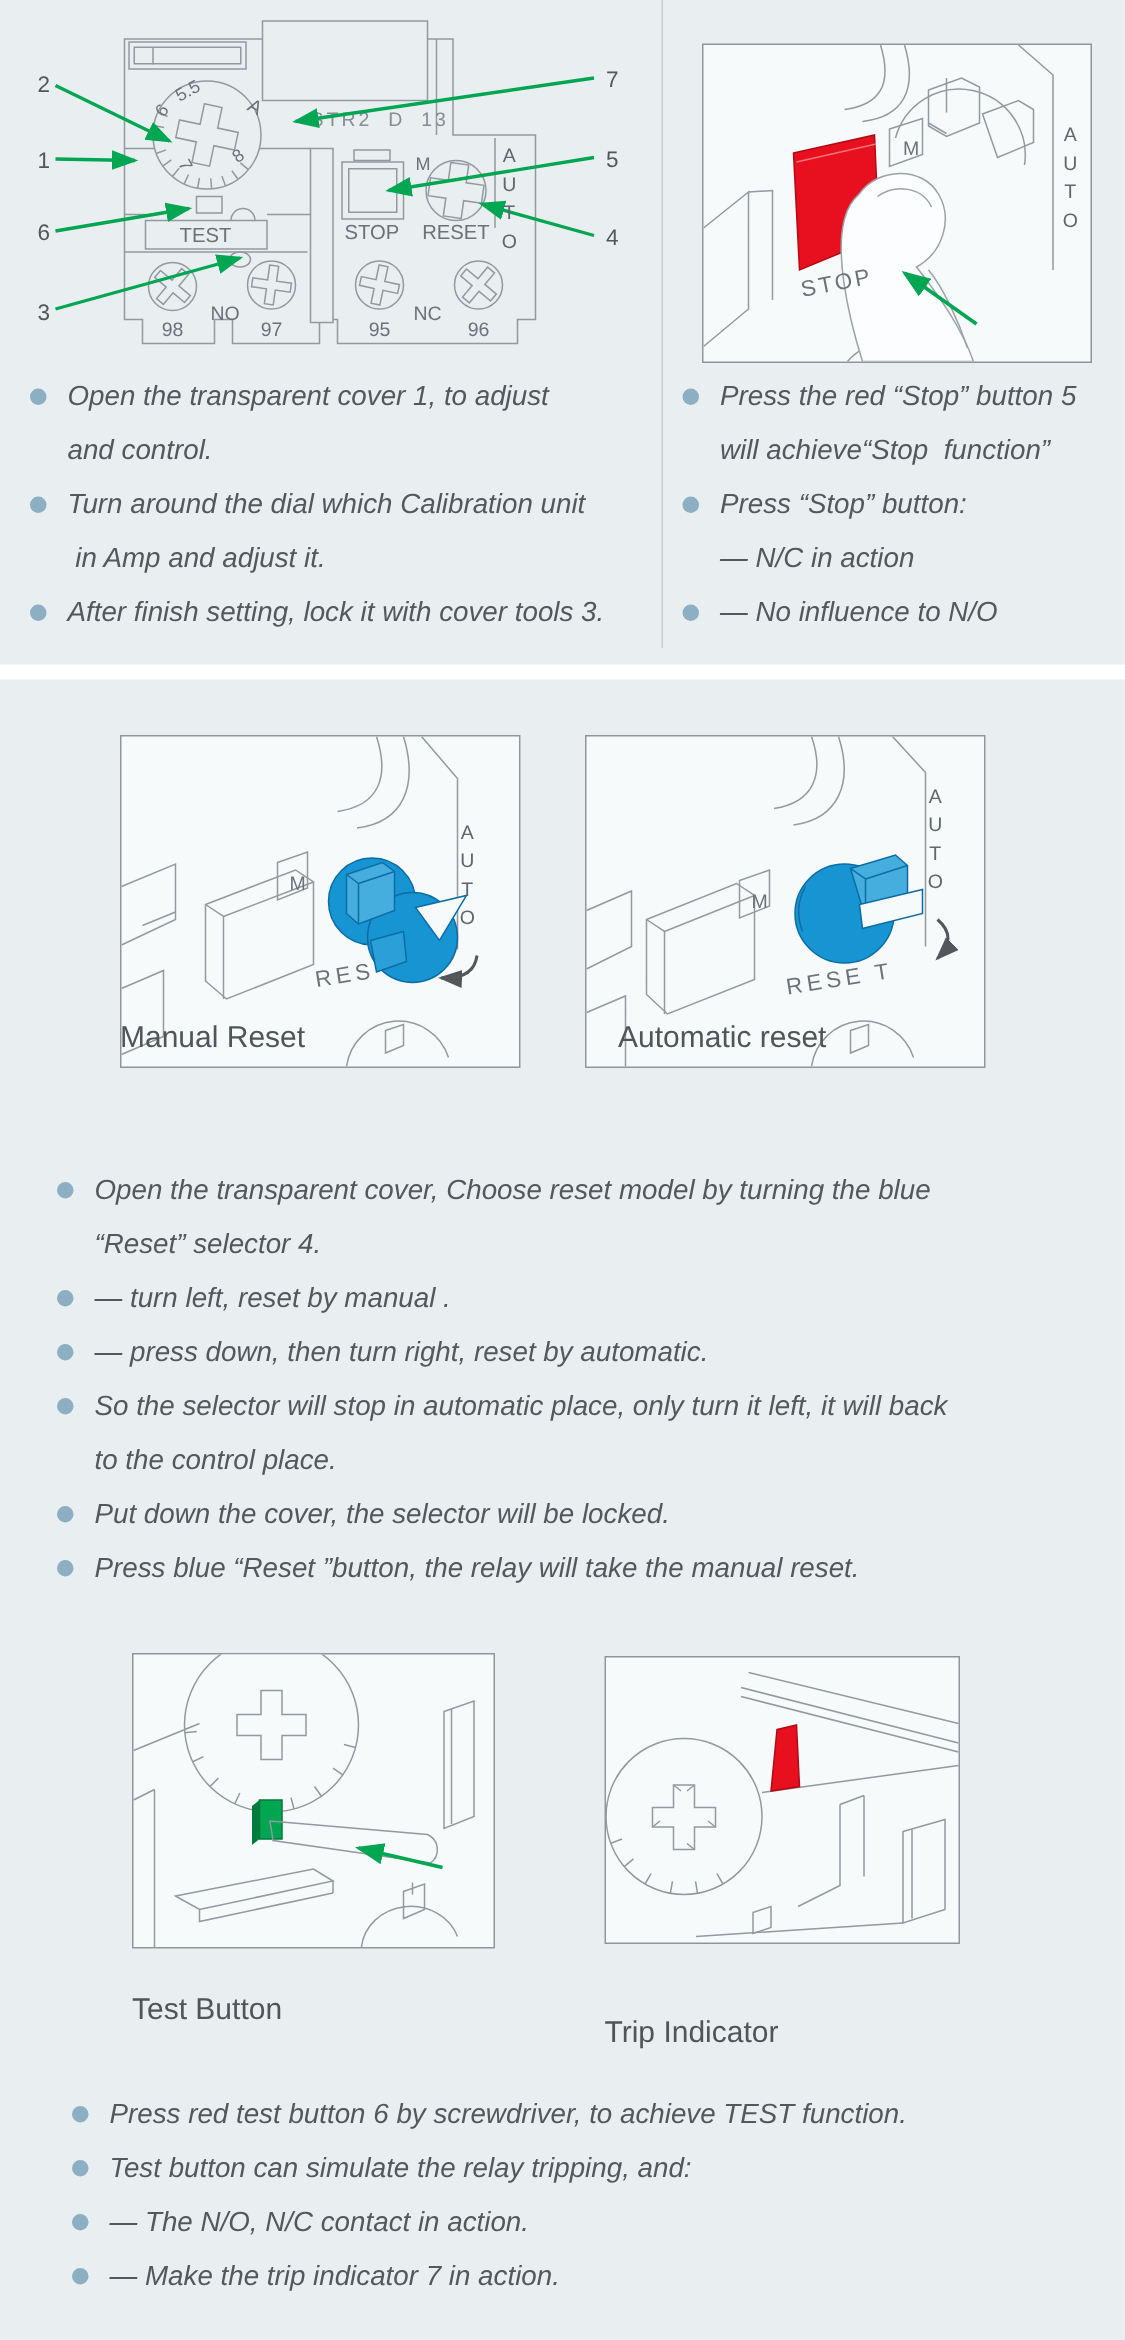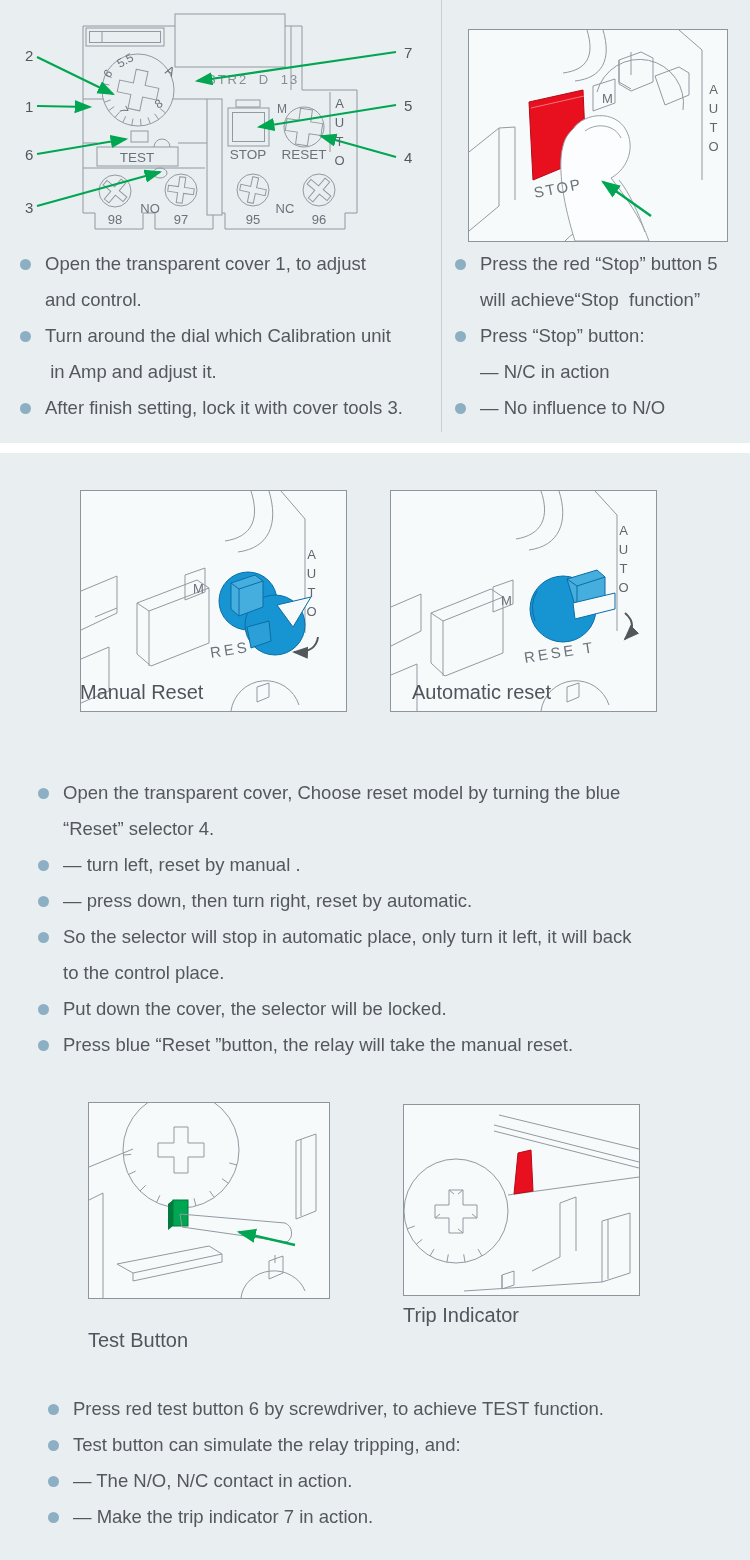--- a/index.html
+++ b/index.html
@@ -7,21 +7,21 @@
   .section{position:relative;background:#e9eef1;}
   #section1{height:443px;}
   #gap{height:10px;background:#ffffff;}
   #section2{height:1107px;}
   .abs{position:absolute;}
   .divider{position:absolute;left:441px;top:0;width:1px;height:432px;background:#c9ced4;}
   .figure{position:absolute;border:1px solid #8f959c;background:#f7fafb;}
   .vtext{position:absolute;writing-mode:vertical-rl;text-orientation:upright;font-size:13px;letter-spacing:4px;color:#5f666d;line-height:13px;}
   .caption{position:absolute;font-size:20px;color:#4f555b;}
   .blist{position:absolute;}
-  .brow{display:flex;align-items:center;height:36px;}
+  .brow{display:flex;align-items:center;height:36px;font-style:italic;}
   .brow .dot{flex:none;width:11px;height:11px;border-radius:50%;background:#8cafc3;margin-right:14px;}
   .brow.nodot .dot{visibility:hidden;}
   .btxt{font-size:18.5px;color:#54585d;white-space:pre;}
   svg{display:block;}
   svg text{font-family:"Liberation Sans",sans-serif;}
   .lineart{stroke:#9199a1;stroke-width:1;fill:none;}
   .glabel{fill:#6a727a;}
   .callout{fill:#53575c;font-size:15px;}
 </style>
 </head>
@@ -331,21 +331,21 @@
         <path d="M90,20 L235,57 M90,26 L235,63 M95,10 L235,44"></path>
         <path d="M104,90 L235,72"></path>
         <path d="M156,98 V152 L128,166 M172,92 V146 M156,98 L172,92"></path>
         <path d="M198,116 L226,108 V168 L198,177 Z M204,114 V174"></path>
         <path d="M60,186 L198,177"></path>
         <path d="M98,170 l12,-4 v14 l-12,4 z M98,170 v14"></path>
       </g>
       <polygon points="114,48 127,45 129,86 110,89" fill="#e8101e" stroke="#b30b16"></polygon>
     </svg>
   </div>
-  <div class="caption" style="left:403px;top:851px;width:235px">Trip Indicator</div>
+  <div class="caption" style="left:403px;top:891px;width:235px">Trip Indicator</div>
 
   <div class="blist" style="left:48px;top:938px;width:690px">
     <div class="brow">
         <span class="dot"></span>
         <span class="btxt">Press red test button 6 by screwdriver, to achieve TEST function.</span>
       </div>
     <div class="brow">
         <span class="dot"></span>
         <span class="btxt">Test button can simulate the relay tripping, and:</span>
       </div>

